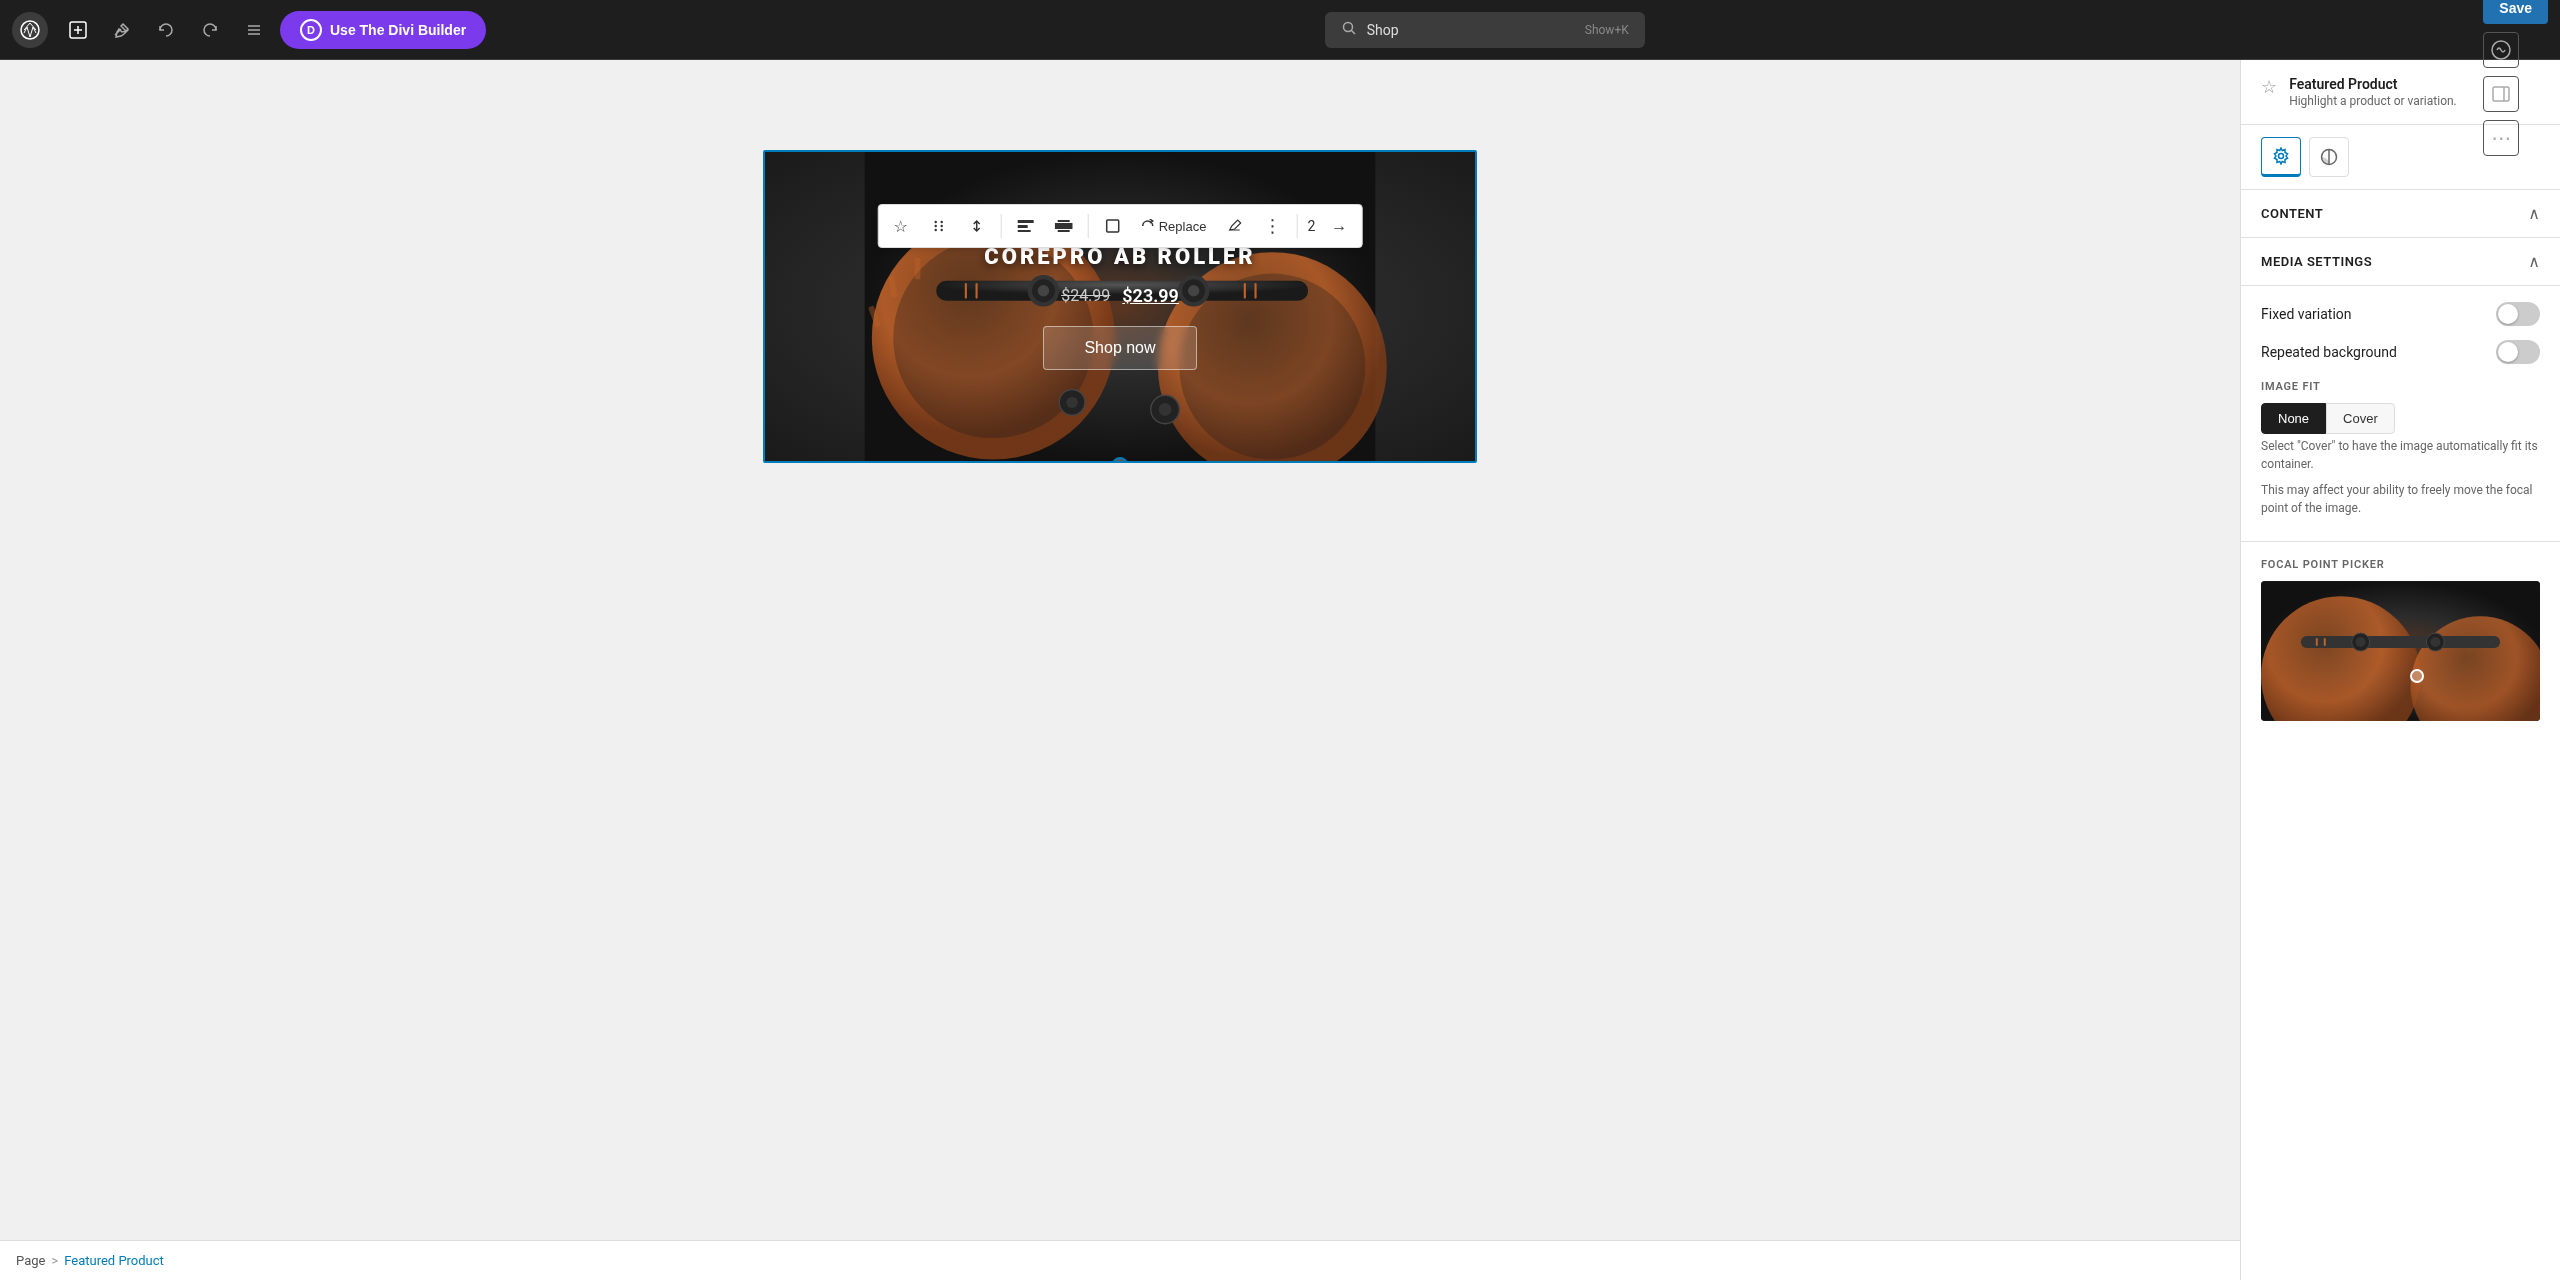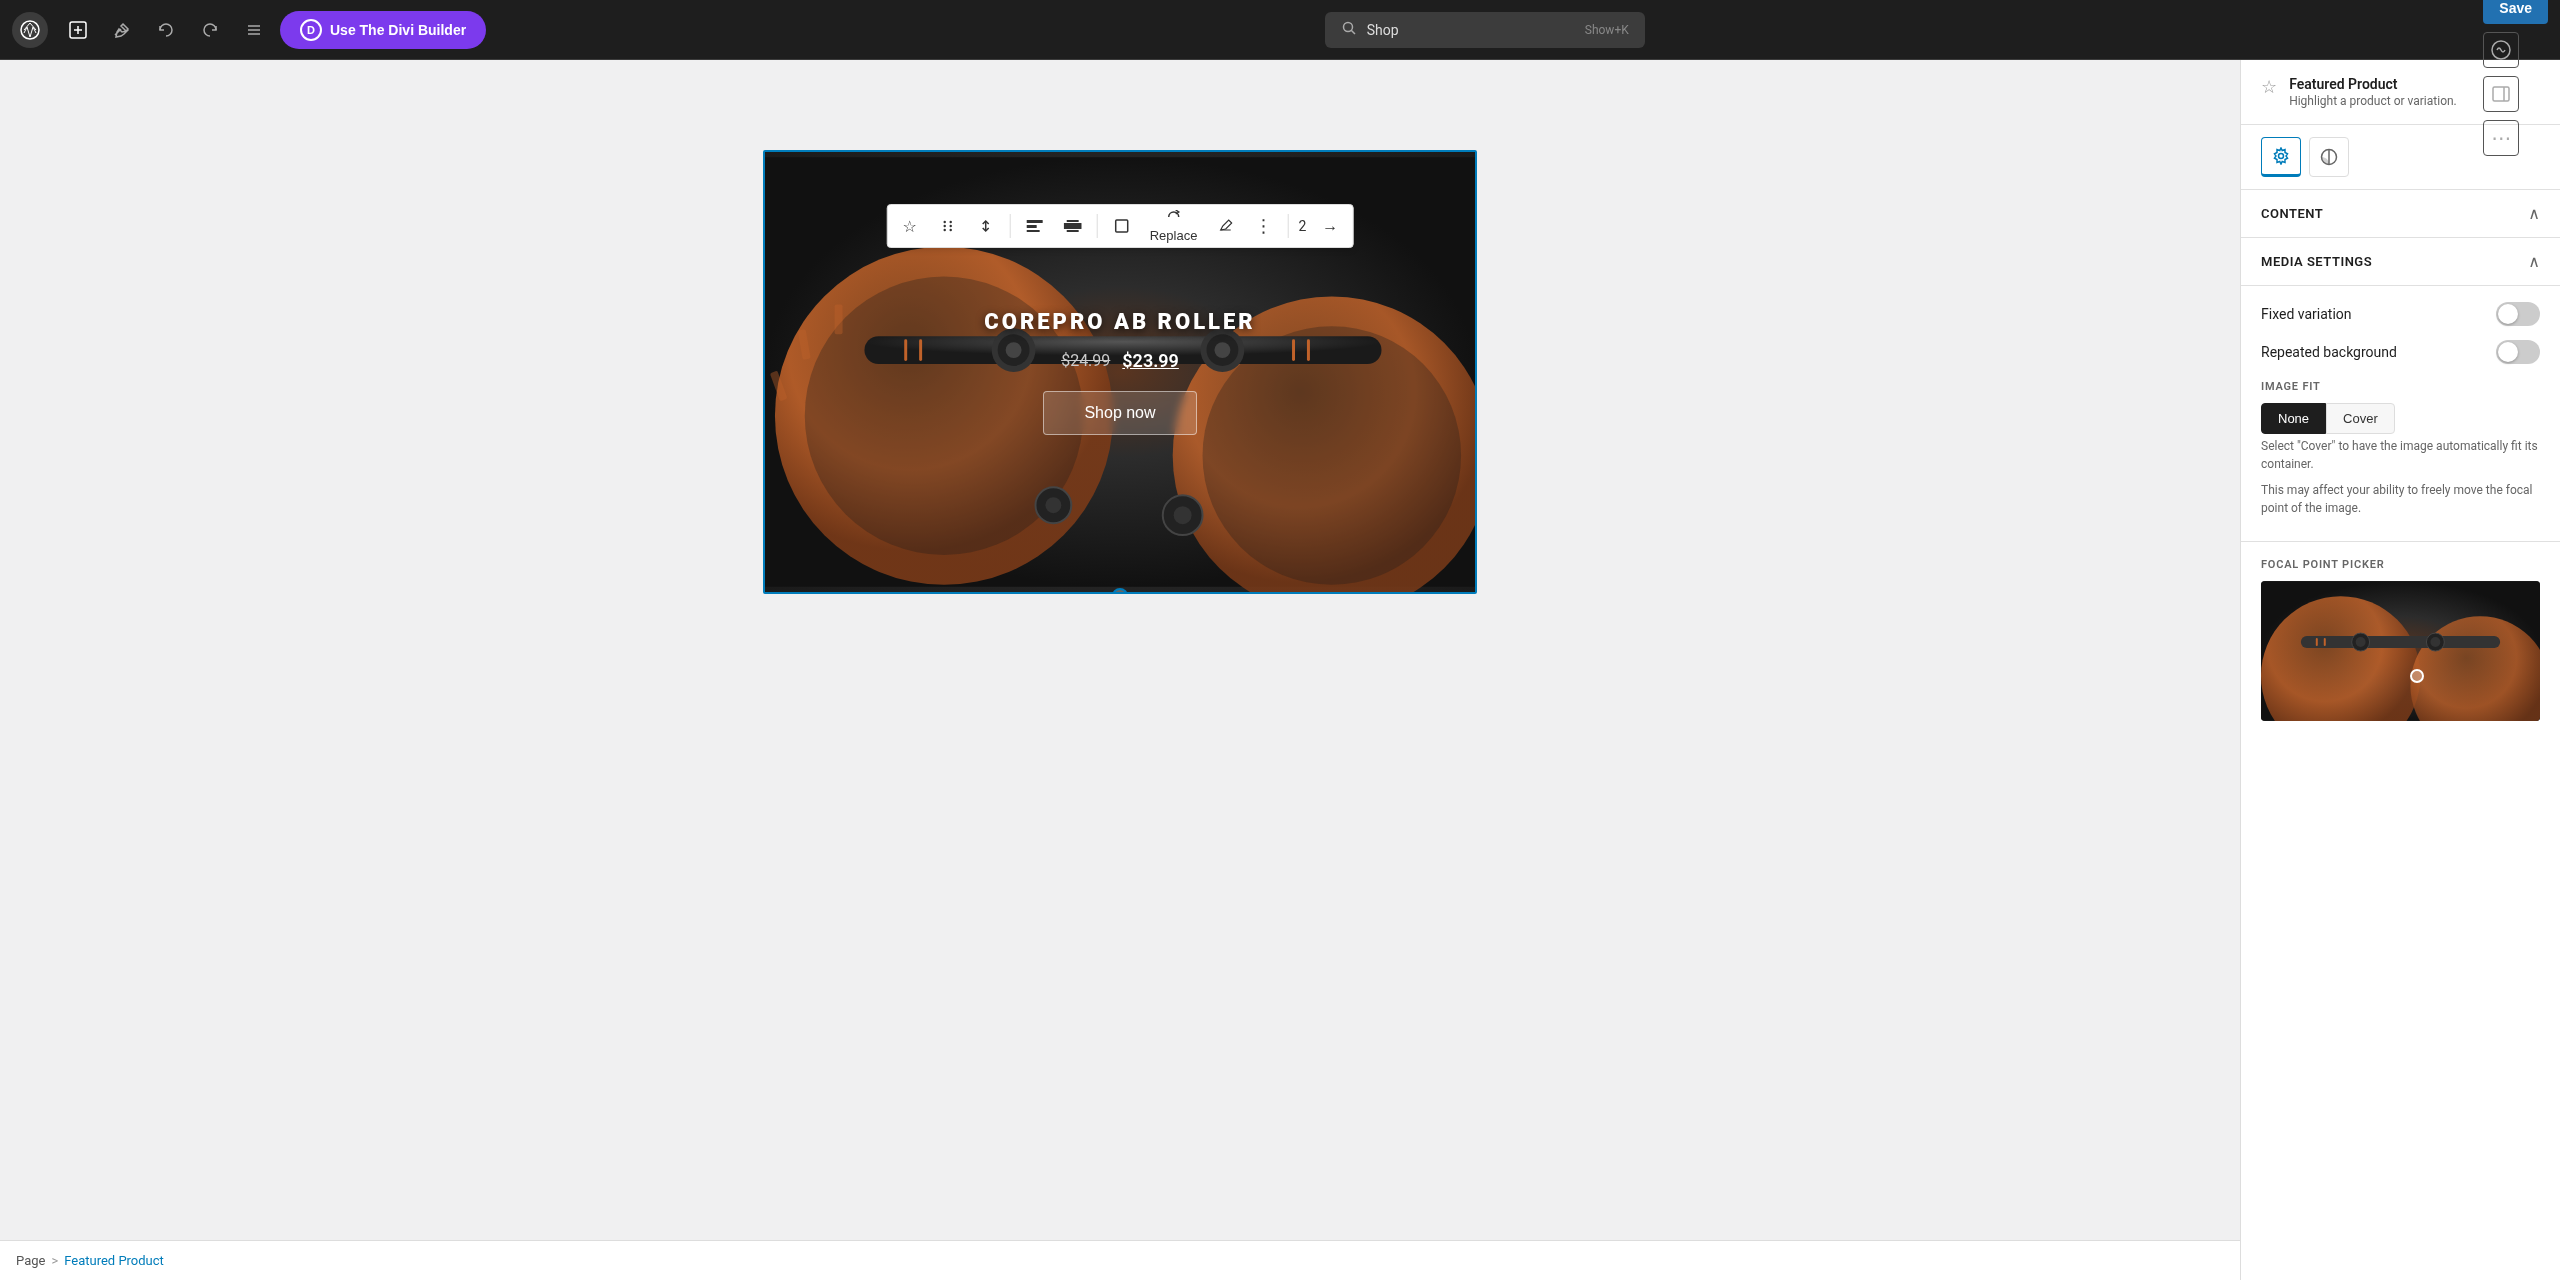--- a/index.html
+++ b/index.html
@@ -53,32 +53,32 @@
     .block-toolbar {
       position: absolute; top: 54px; left: 50%; transform: translateX(-50%); z-index: 50;
       background: #fff; border: 1px solid #ddd; border-radius: 4px; display: flex; align-items: center; height: 44px; padding: 0 4px; gap: 2px; box-shadow: 0 2px 6px rgba(0,0,0,0.15);
       white-space: nowrap;
     }
     .bt-btn {
       background: none; border: none; width: 36px; height: 36px; border-radius: 4px; cursor: pointer; display: flex; align-items: center; justify-content: center; font-size: 16px; color: #333;
     }
     .bt-divider { width: 1px; height: 24px; background: #ddd; margin: 0 4px; }
     .bt-replace {
-      background: none; border: none; border-radius: 4px; cursor: pointer; display: flex; align-items: center; gap: 4px; padding: 4px 8px; font-size: 13px; color: #333; flex-direction: column;
+      background: none; border: none; border-radius: 4px; cursor: pointer; display: flex; align-items: center; gap: 4px; padding: 4px 8px; font-size: 13px; color: #333;
     }
     .bt-num { font-size: 14px; color: #333; padding: 0 4px; }
 
     
     .block-wrapper {
       position: relative; margin-top: 50px;
     }
 
     
     .featured-product {
-      width: 714px; height: 444px; position: relative; overflow: hidden; border-radius: 2px;
+      width: 714px; height: 313px; position: relative; overflow: hidden; border-radius: 2px;
       background: #000000; cursor: pointer; border: 2px solid #007cba;
     }
     .featured-product-bg {
       position: absolute; inset: 0;
       background: radial-gradient(ellipse at center, #4a3020 0%, #2c2c2c 40%, #1a1a1a 100%);
     }
     .product-content {
       position: absolute; inset: 0; display: flex; flex-direction: column; align-items: center; justify-content: center; color: #fff; z-index: 2;
     }
     .product-name {

